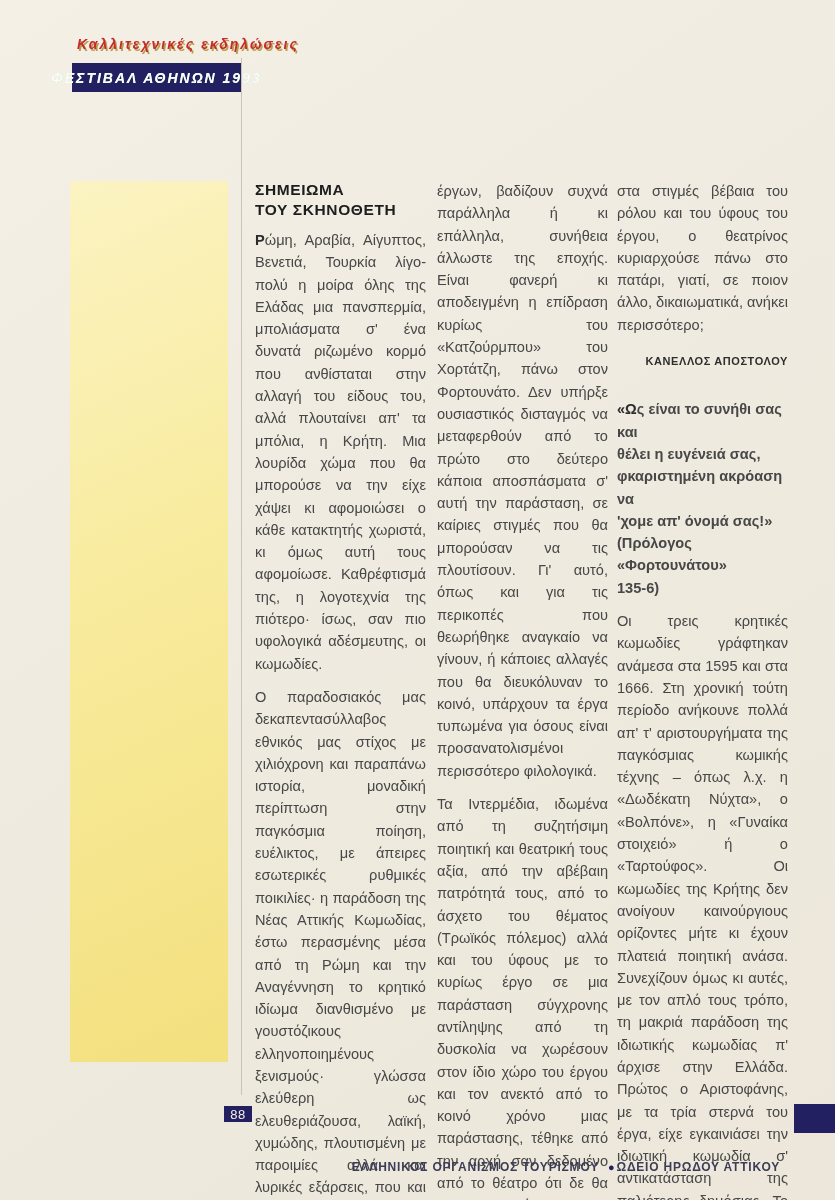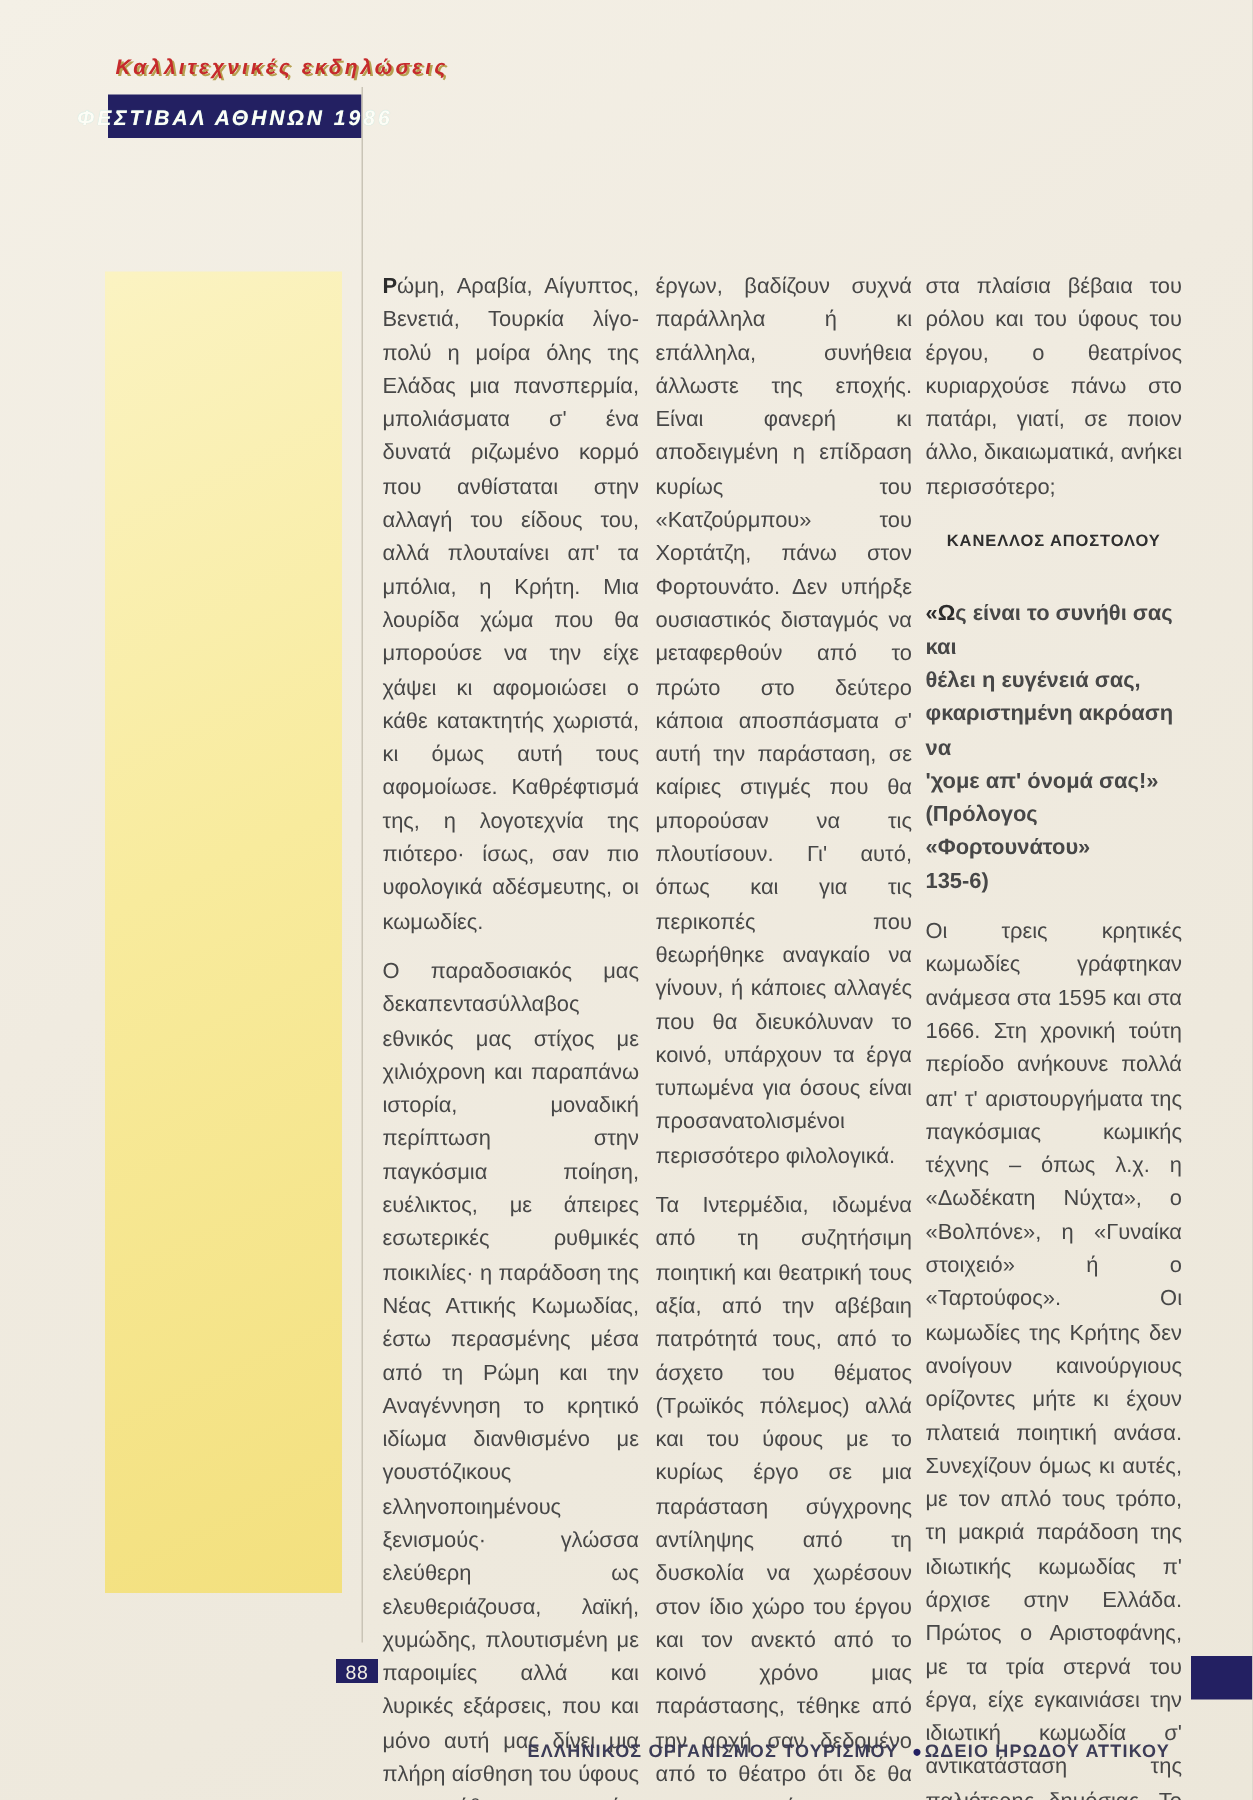--- a/index.html
+++ b/index.html
@@ -60,21 +60,21 @@
   .col-3{left:617px;}
   .col p{margin-bottom:11px;}
   .col h2{
     color:var(--head-ink);
     font-size:15.5px;line-height:20px;font-weight:700;
     letter-spacing:.6px;white-space:pre-line;text-align:left;
     margin-bottom:9px;
   }
   .dropcap-bold::first-letter{font-weight:700;color:#2c2c2c;}
   .byline{
-    display:block;text-align:center;
+    display:block;text-align:right;
     font-size:11px;font-weight:700;letter-spacing:.6px;
     color:#2e2e2e;
     margin:14px 0 26px 0;
   }
   .quote{
     white-space:pre-line;text-align:left;
     margin-bottom:12px;
     font-weight:bold;
   }
   
@@ -96,41 +96,43 @@
   }
 </style>
 </head>
 <body>
 
 <div class="page">
 
   <div class="kicker">Καλλιτεχνικές εκδηλώσεις</div>
 
   <div class="title-box">
-    <span>ΦΕΣΤΙΒΑΛ ΑΘΗΝΩΝ 1986</span>
+    <span>ΦΕΣΤΙΒΑΛ ΑΘΗΝΩΝ 1993</span>
   </div>
 
   <div class="vline"></div>
 
   <div class="yellow-block"></div>
 
   <div class="col col-1">
+    <h2>ΣΗΜΕΙΩΜΑ
+ΤΟΥ ΣΚΗΝΟΘΕΤΗ</h2>
     <p class="dropcap-bold">Ρώμη, Αραβία, Αίγυπτος, Βενετιά, Τουρκία λίγο-πολύ η μοίρα όλης της Ελάδας μια πανσπερμία, μπολιάσματα σ' ένα δυνατά ριζωμένο κορμό που ανθίσταται στην αλλαγή του είδους του, αλλά πλουταίνει απ' τα μπόλια, η Κρήτη. Μια λουρίδα χώμα που θα μπορούσε να την είχε χάψει κι αφομοιώσει ο κάθε κατακτητής χωριστά, κι όμως αυτή τους αφομοίωσε. Καθρέφτισμά της, η λογοτεχνία της πιότερο· ίσως, σαν πιο υφολογικά αδέσμευτης, οι κωμωδίες.</p>
     <p>Ο παραδοσιακός μας δεκαπεντασύλλαβος εθνικός μας στίχος με χιλιόχρονη και παραπάνω ιστορία, μοναδική περίπτωση στην παγκόσμια ποίηση, ευέλικτος, με άπειρες εσωτερικές ρυθμικές ποικιλίες· η παράδοση της Νέας Αττικής Κωμωδίας, έστω περασμένης μέσα από τη Ρώμη και την Αναγέννηση το κρητικό ιδίωμα διανθισμένο με γουστόζικους ελληνοποιημένους ξενισμούς· γλώσσα ελεύθερη ως ελευθεριάζουσα, λαϊκή, χυμώδης, πλουτισμένη με παροιμίες αλλά και λυρικές εξάρσεις, που και μόνο αυτή μας δίνει μια πλήρη αίσθηση του ύφους και του ήθους της εποχής· χαρακτήρες κατά κανόνα απλοί, εύληπτοι, που όμως συχνά απογειώνονται σε ρωμαλαία δραματικά ύψη, είναι μερικά από τα βασικά χαρακτηριστικά αυτών των κωμωδιών, που η παράστασή τους πρέπει να προβάλλει ανάγλυφα, αλλά και να αναμίξει αρμονικά.</p>
 
   </div>
 
   <div class="col col-2">
     <p>έργων, βαδίζουν συχνά παράλληλα ή κι επάλληλα, συνήθεια άλλωστε της εποχής. Είναι φανερή κι αποδειγμένη η επίδραση κυρίως του «Κατζούρμπου» του Χορτάτζη, πάνω στον Φορτουνάτο. Δεν υπήρξε ουσιαστικός δισταγμός να μεταφερθούν από το πρώτο στο δεύτερο κάποια αποσπάσματα σ' αυτή την παράσταση, σε καίριες στιγμές που θα μπορούσαν να τις πλουτίσουν. Γι' αυτό, όπως και για τις περικοπές που θεωρήθηκε αναγκαίο να γίνουν, ή κάποιες αλλαγές που θα διευκόλυναν το κοινό, υπάρχουν τα έργα τυπωμένα για όσους είναι προσανατολισμένοι περισσότερο φιλολογικά.</p>
     <p>Τα Ιντερμέδια, ιδωμένα από τη συζητήσιμη ποιητική και θεατρική τους αξία, από την αβέβαιη πατρότητά τους, από το άσχετο του θέματος (Τρωϊκός πόλεμος) αλλά και του ύφους με το κυρίως έργο σε μια παράσταση σύγχρονης αντίληψης από τη δυσκολία να χωρέσουν στον ίδιο χώρο του έργου και τον ανεκτό από το κοινό χρόνο μιας παράστασης, τέθηκε από την αρχή σαν δεδομένο από το θέατρο ότι δε θα παρουσιαστούν.</p>
 
   </div>
 
   <div class="col col-3">
-    <p>στα πλαίσια βέβαια του ρόλου και του ύφους του έργου, ο θεατρίνος κυριαρχούσε πάνω στο πατάρι, γιατί, σε ποιον άλλο, δικαιωματικά, ανήκει περισσότερο;</p>
+    <p>στα στιγμές βέβαια του ρόλου και του ύφους του έργου, ο θεατρίνος κυριαρχούσε πάνω στο πατάρι, γιατί, σε ποιον άλλο, δικαιωματικά, ανήκει περισσότερο;</p>
     <span class="byline">ΚΑΝΕΛΛΟΣ ΑΠΟΣΤΟΛΟΥ</span>
     <p class="quote dropcap-bold">«Ως είναι το συνήθι σας και
 θέλει η ευγένειά σας,
 φκαριστημένη ακρόαση να
 'χομε απ' όνομά σας!»
 (Πρόλογος «Φορτουνάτου»
 135-6)</p>
     <p>Οι τρεις κρητικές κωμωδίες γράφτηκαν ανάμεσα στα 1595 και στα 1666. Στη χρονική τούτη περίοδο ανήκουνε πολλά απ' τ' αριστουργήματα της παγκόσμιας κωμικής τέχνης – όπως λ.χ. η «Δωδέκατη Νύχτα», ο «Βολπόνε», η «Γυναίκα στοιχειό» ή ο «Ταρτούφος». Οι κωμωδίες της Κρήτης δεν ανοίγουν καινούργιους ορίζοντες μήτε κι έχουν πλατειά ποιητική ανάσα. Συνεχίζουν όμως κι αυτές, με τον απλό τους τρόπο, τη μακριά παράδοση της ιδιωτικής κωμωδίας π' άρχισε στην Ελλάδα. Πρώτος ο Αριστοφάνης, με τα τρία στερνά του έργα, είχε εγκαινιάσει την ιδιωτική κωμωδία σ' αντικατάσταση της παλιότερης δημόσιας. Το είδος καθιερώθηκε θριαμβευτικά απ' το Φιλήμονα, το Δίφιλο, το Μένανδρο κι άλλους ποιητές της λεγόμενης Νέας Αττικής Κωμωδίας. Αναφαίρετα θέματά της ήτανε: τα λεφτά, το φαΐ, η</p>
   </div>
 

